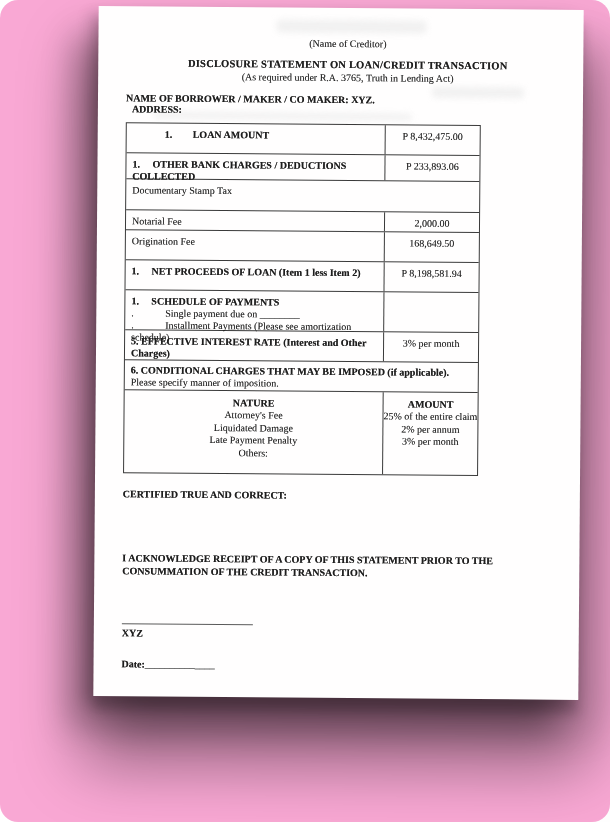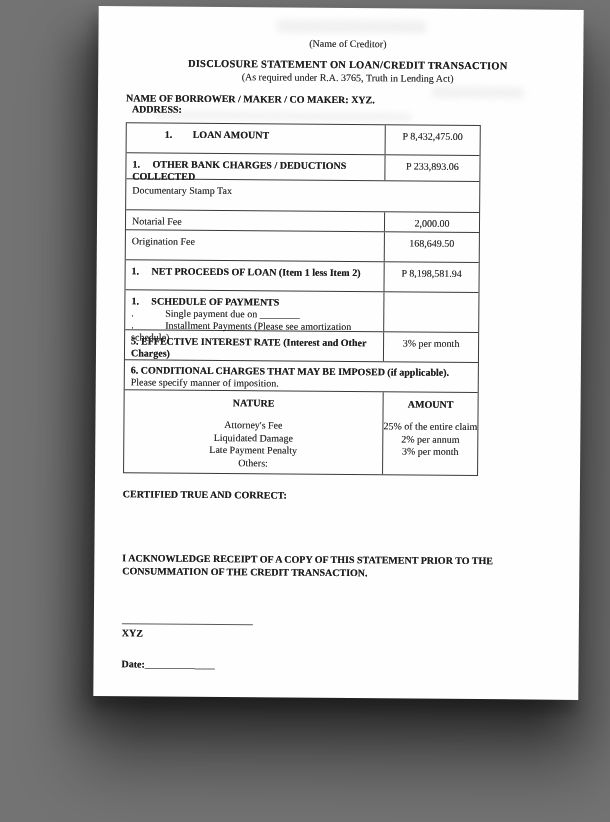--- a/index.html
+++ b/index.html
@@ -1,21 +1,21 @@
 <!DOCTYPE html>
 <html><head>
 <meta charset="utf-8">
 <style>
   html,body{margin:0;padding:0;}
   body{
     width:610px;height:822px;background:#ffffff;overflow:hidden;
     font-family:"Liberation Serif","DejaVu Serif",serif;color:#1e1e1e;
     -webkit-font-smoothing:antialiased;
   }
-  .stage{position:relative;width:610px;height:822px;background:#737373;}
+  .stage{position:relative;width:610px;height:822px;background:#f9a8d4;border-radius:18px;}
   .paper{
     position:absolute;left:96px;top:8px;width:485px;height:690px;
     background:#fffefe;
     transform:rotate(0.45deg);transform-origin:50% 50%;
     box-shadow:
       0 14px 12px rgba(0,0,0,0.18),
       0 55px 65px 12px rgba(0,0,0,0.40),
       -24px 30px 32px rgba(0,0,0,0.26),
       -10px 6px 14px rgba(0,0,0,0.14),
       20px 32px 38px rgba(0,0,0,0.12);
@@ -36,21 +36,21 @@
   .trow{display:flex;box-sizing:border-box;border-bottom:1px solid #3a3a3a;}
   .trow:last-child{border-bottom:none;}
   .cell-label{flex:0 0 258px;box-sizing:border-box;padding:5px 6px 0 6px;}
   .cell-amt{flex:1;box-sizing:border-box;border-left:1px solid #3a3a3a;text-align:center;padding-top:5px;}
   .cell-full{flex:1;box-sizing:border-box;padding:4px 6px 0 6px;}
   .num{display:inline-block;width:12px;margin-right:8px;}
   .r-loan .num{margin-left:32px;margin-right:16px;}
   .subline{padding-left:0;}
   .subline .bullet{display:inline-block;width:34px;}
   .nat-col{display:flex;flex-direction:column;align-items:center;padding-top:6px;}
-  .nat-head{margin-bottom:10px;}
+  .nat-head{}
   .nat-item{line-height:12.5px;}
   
   .sigline{position:absolute;left:28px;width:131px;border-top:1.5px solid #5a5a5a;}
   .ack{width:440px;}
 </style>
 </head>
 <body>
 
 <div class="stage">
   <div class="paper">

